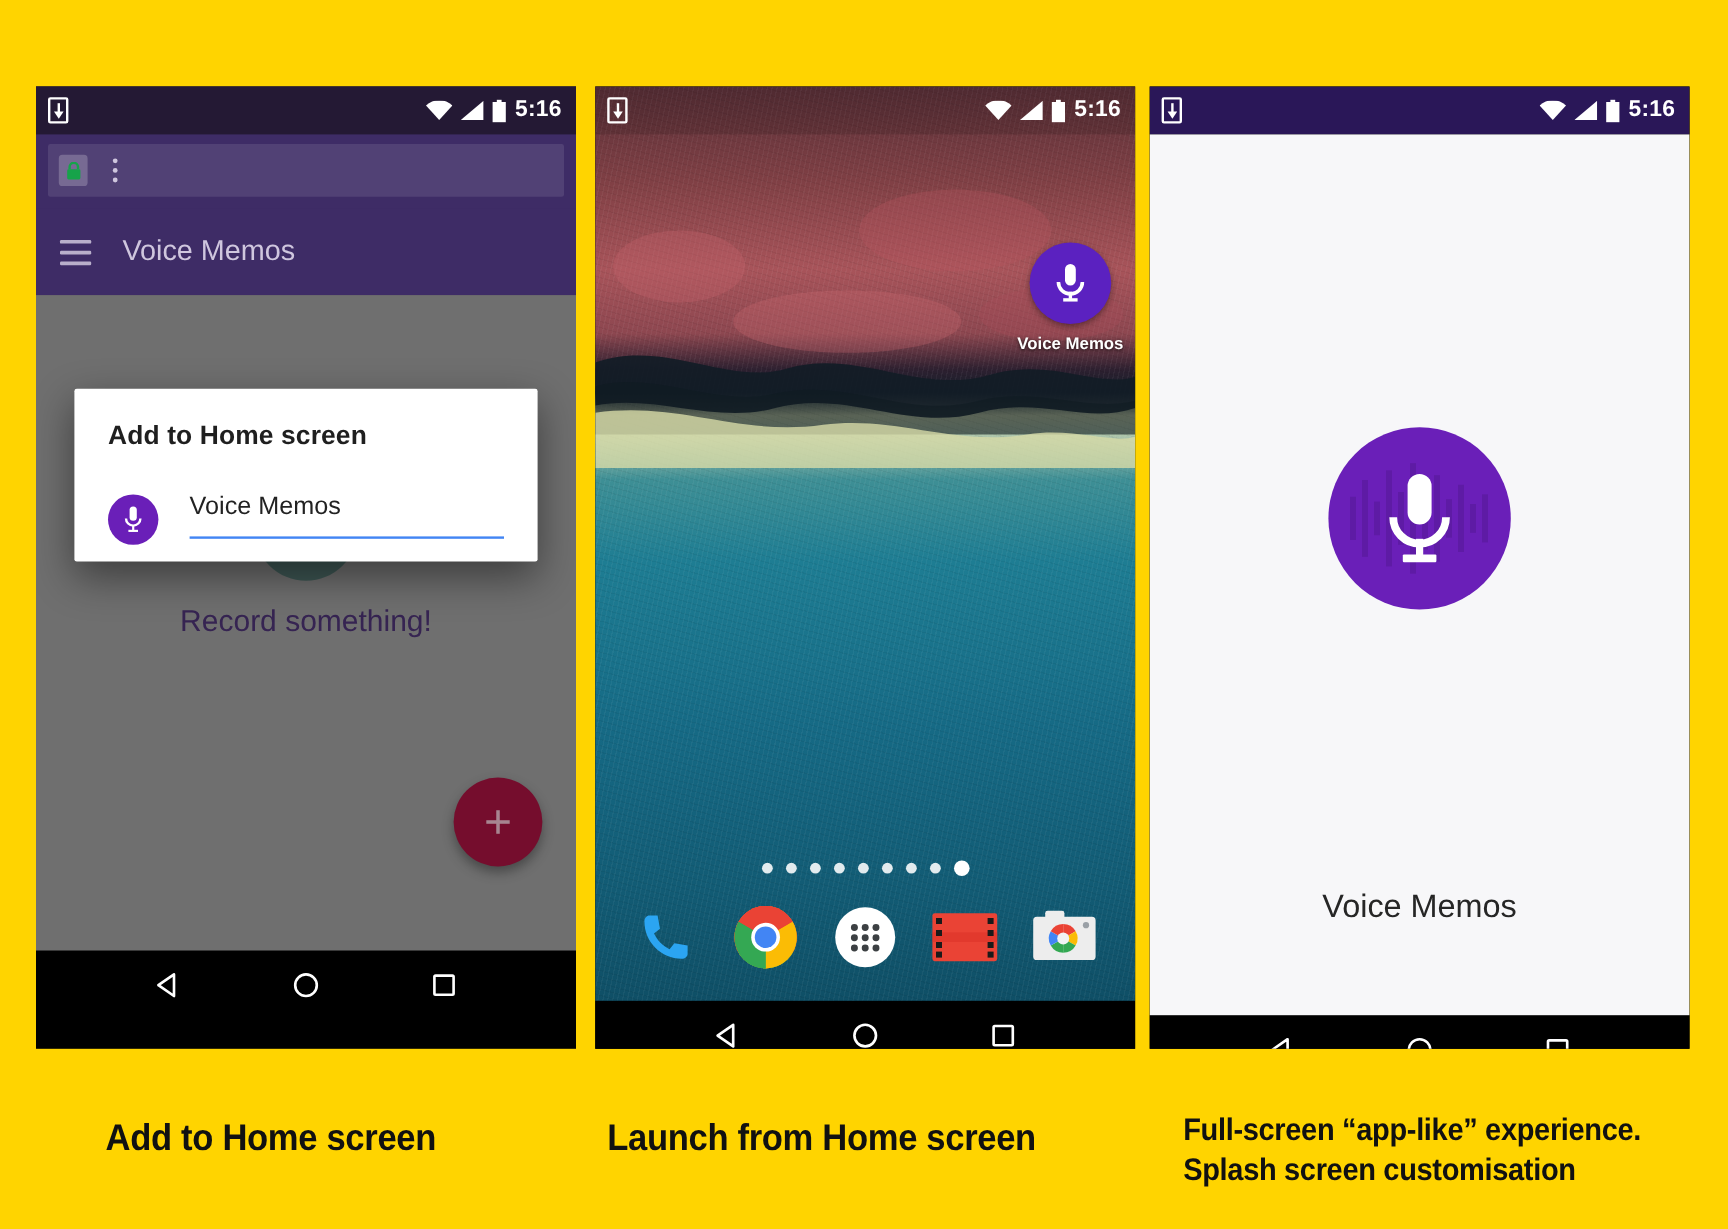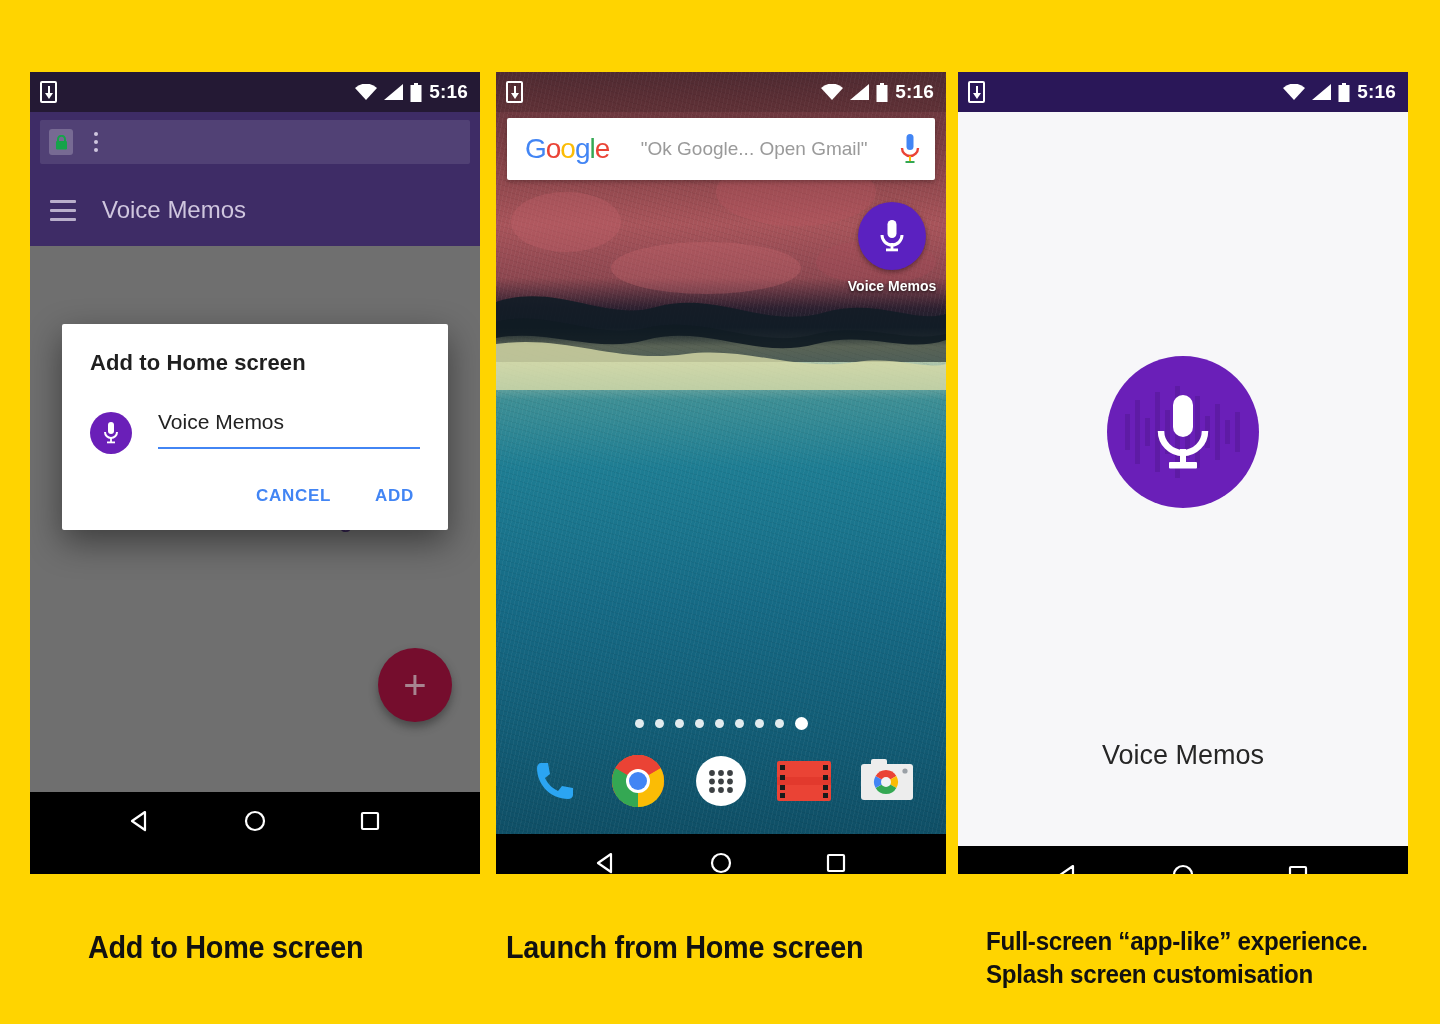--- a/index.html
+++ b/index.html
@@ -328,24 +328,20 @@
               <path d="M4 12 a6 6 0 0 0 12 0" fill="none" stroke="#fff" stroke-width="2"></path>
               <rect x="9.1" y="18" width="1.8" height="4" fill="#fff"></rect>
               <rect x="6" y="21.5" width="8" height="1.8" fill="#fff"></rect>
             </svg>
           </div>
           <div class="dlg-field">
             <div class="val">Voice Memos</div>
             <div class="underline"></div>
           </div>
         </div>
-        <div class="dlg-actions">
-          <button>CANCEL</button>
-          <button>ADD</button>
-        </div>
       </div>
     </div>
 
     <div class="navbar">
       <div class="nb">
         <svg width="24" height="24" viewBox="0 0 24 24">
             <path d="M17 3 L4 12 L17 21 Z" fill="none" stroke="#fff" stroke-width="2.2" stroke-linejoin="round"></path>
           </svg>
       </div>
       <div class="nb">
@@ -386,30 +382,20 @@
               <path d="M0 16 L19 16 L19 0 Z" fill="#fff"></path>
             </svg>
           <svg class="bat-icon" viewBox="0 0 12 19">
               <rect x="4" y="0" width="4" height="2" fill="#fff"></rect>
               <rect x="0.5" y="2" width="11" height="17" fill="#fff"></rect>
             </svg>
           <span class="sb-time">5:16</span>
         </div>
       </div>
 
-      <div class="searchbar">
-        <div class="glogo"><span class="b">G</span><span class="r">o</span><span class="y">o</span><span class="b">g</span><span class="g">l</span><span class="r">e</span></div>
-        <div class="search-hint">"Ok Google... Open Gmail"</div>
-        <svg class="gmic" viewBox="0 0 22 34">
-          <rect x="7.5" y="2" width="7" height="16" rx="3.5" fill="#4285F4"></rect>
-          <path d="M3 16 a8 8 0 0 0 16 0" fill="none" stroke="#EA4335" stroke-width="2.4"></path>
-          <rect x="10" y="24" width="2" height="5" fill="#FBBC05"></rect>
-          <rect x="6.5" y="29" width="9" height="2" fill="#34A853"></rect>
-        </svg>
-      </div>
 
       <div class="home-icon">
         <div class="circ">
           <svg width="30" height="40" viewBox="0 0 30 40">
             <rect x="10.5" y="4" width="9" height="18" rx="4.5" fill="#fff"></rect>
             <path d="M5 19 a10 10 0 0 0 20 0" fill="none" stroke="#fff" stroke-width="3"></path>
             <rect x="13.6" y="27" width="2.8" height="6" fill="#fff"></rect>
             <rect x="9" y="32.5" width="12" height="2.8" fill="#fff"></rect>
           </svg>
         </div>

